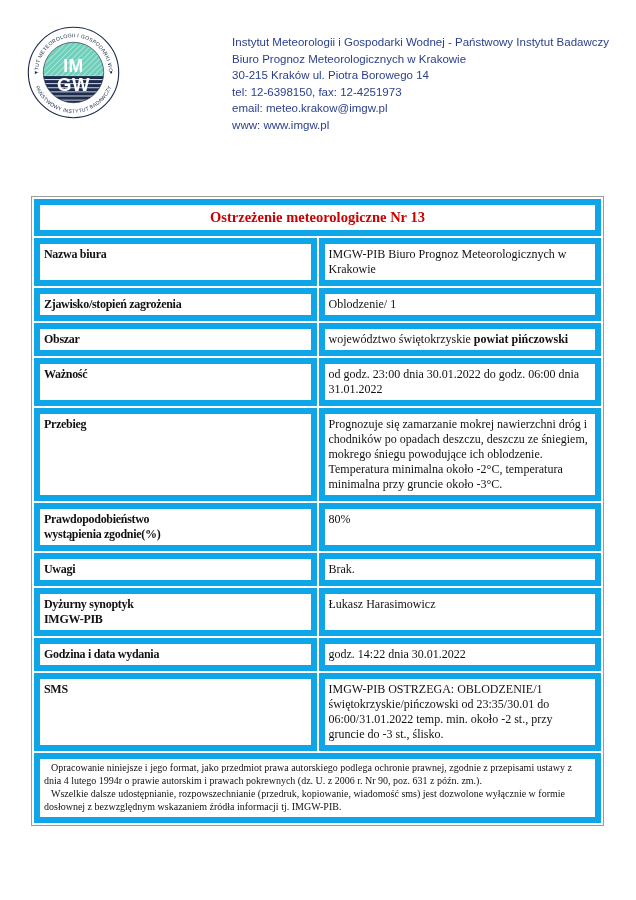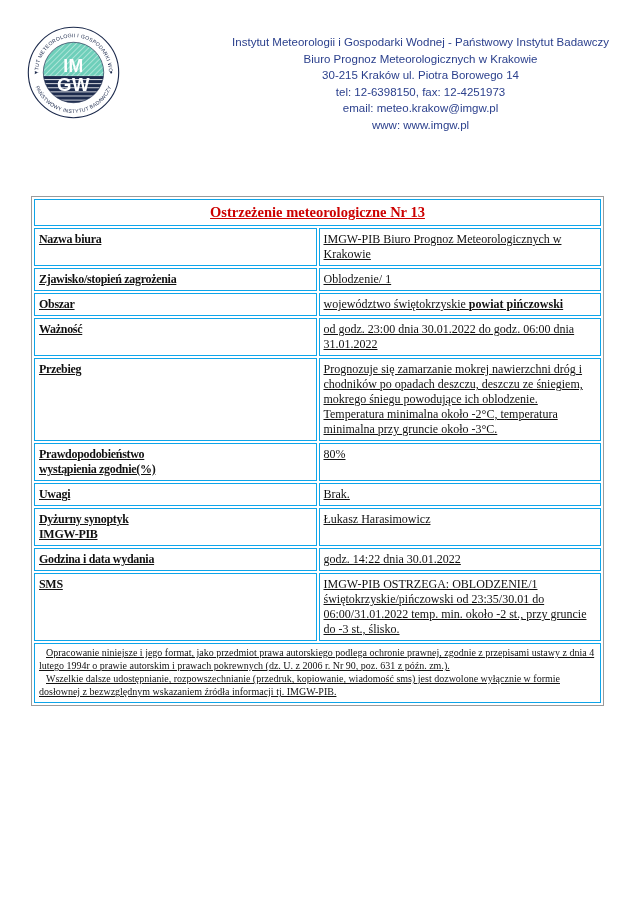--- a/index.html
+++ b/index.html
@@ -36,48 +36,47 @@
   }
   .logo .monogram {
     font-family: "Liberation Sans", sans-serif;
     font-weight: bold;
     fill: #ffffff;
     text-anchor: middle;
     letter-spacing: 0.5px;
   }
   .contact {
     margin-left: auto;
-    text-align: center;
+    text-align: left;
     font-family: "Liberation Sans", sans-serif;
     font-size: 11.5px;
     line-height: 16.5px;
     color: var(--header-blue);
     padding-top: 8px;
   }
   .contact .bold { font-weight: normal; }
 
   
   .warning-table {
     margin: 63px 0 0 31px;
     width: 573px;
     border: 1px solid #9b9b9b;
     border-collapse: separate;
     border-spacing: 2px;
     font-family: "Liberation Serif", serif;
     font-size: 12px;
     table-layout: fixed;
   }
   .warning-table td {
-    border: 1px solid #0ea5e9;
+    border: 6px solid #0ea5e9;
     padding: 3px 4px;
     vertical-align: top;
     line-height: 1.25;
     background: #ffffff;
     overflow: hidden;
-    text-decoration: underline;
   }
   td.title-cell {
     text-align: center;
     font-weight: bold;
     font-size: 14.5px;
     color: var(--accent-red);
     padding: 3px 4px 4px 4px;
   }
   td.label {
     width: 146px;

